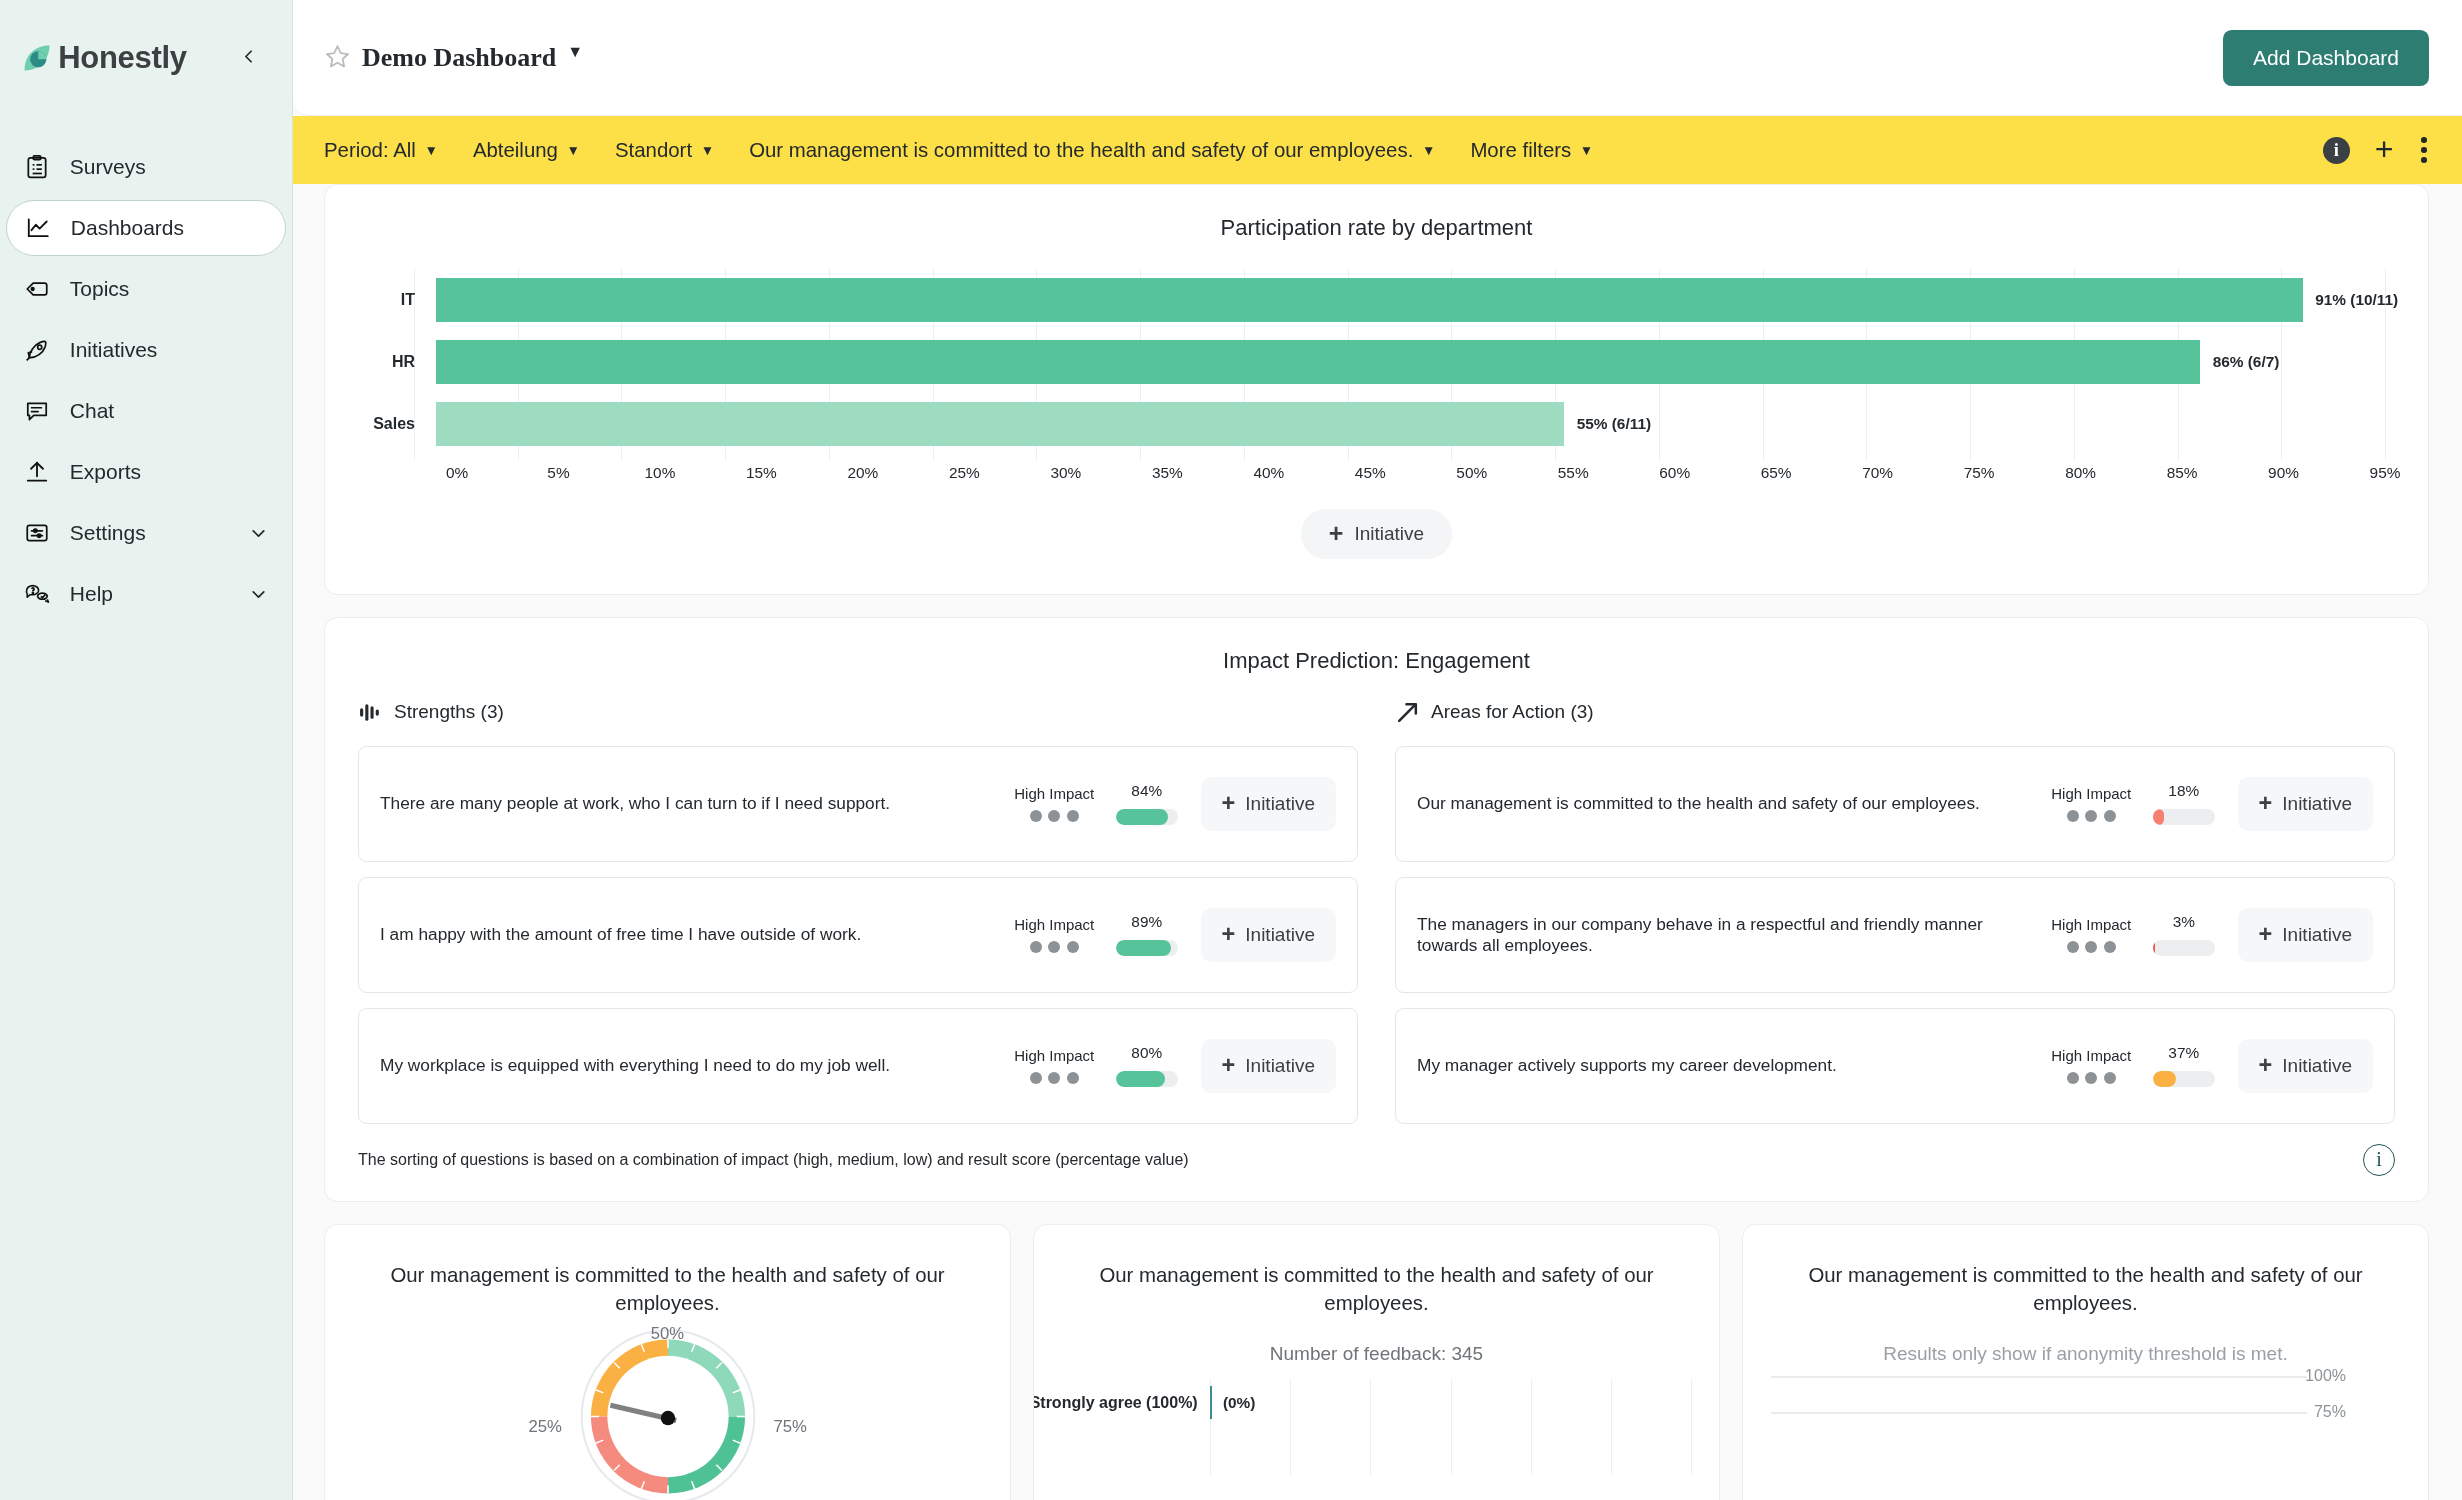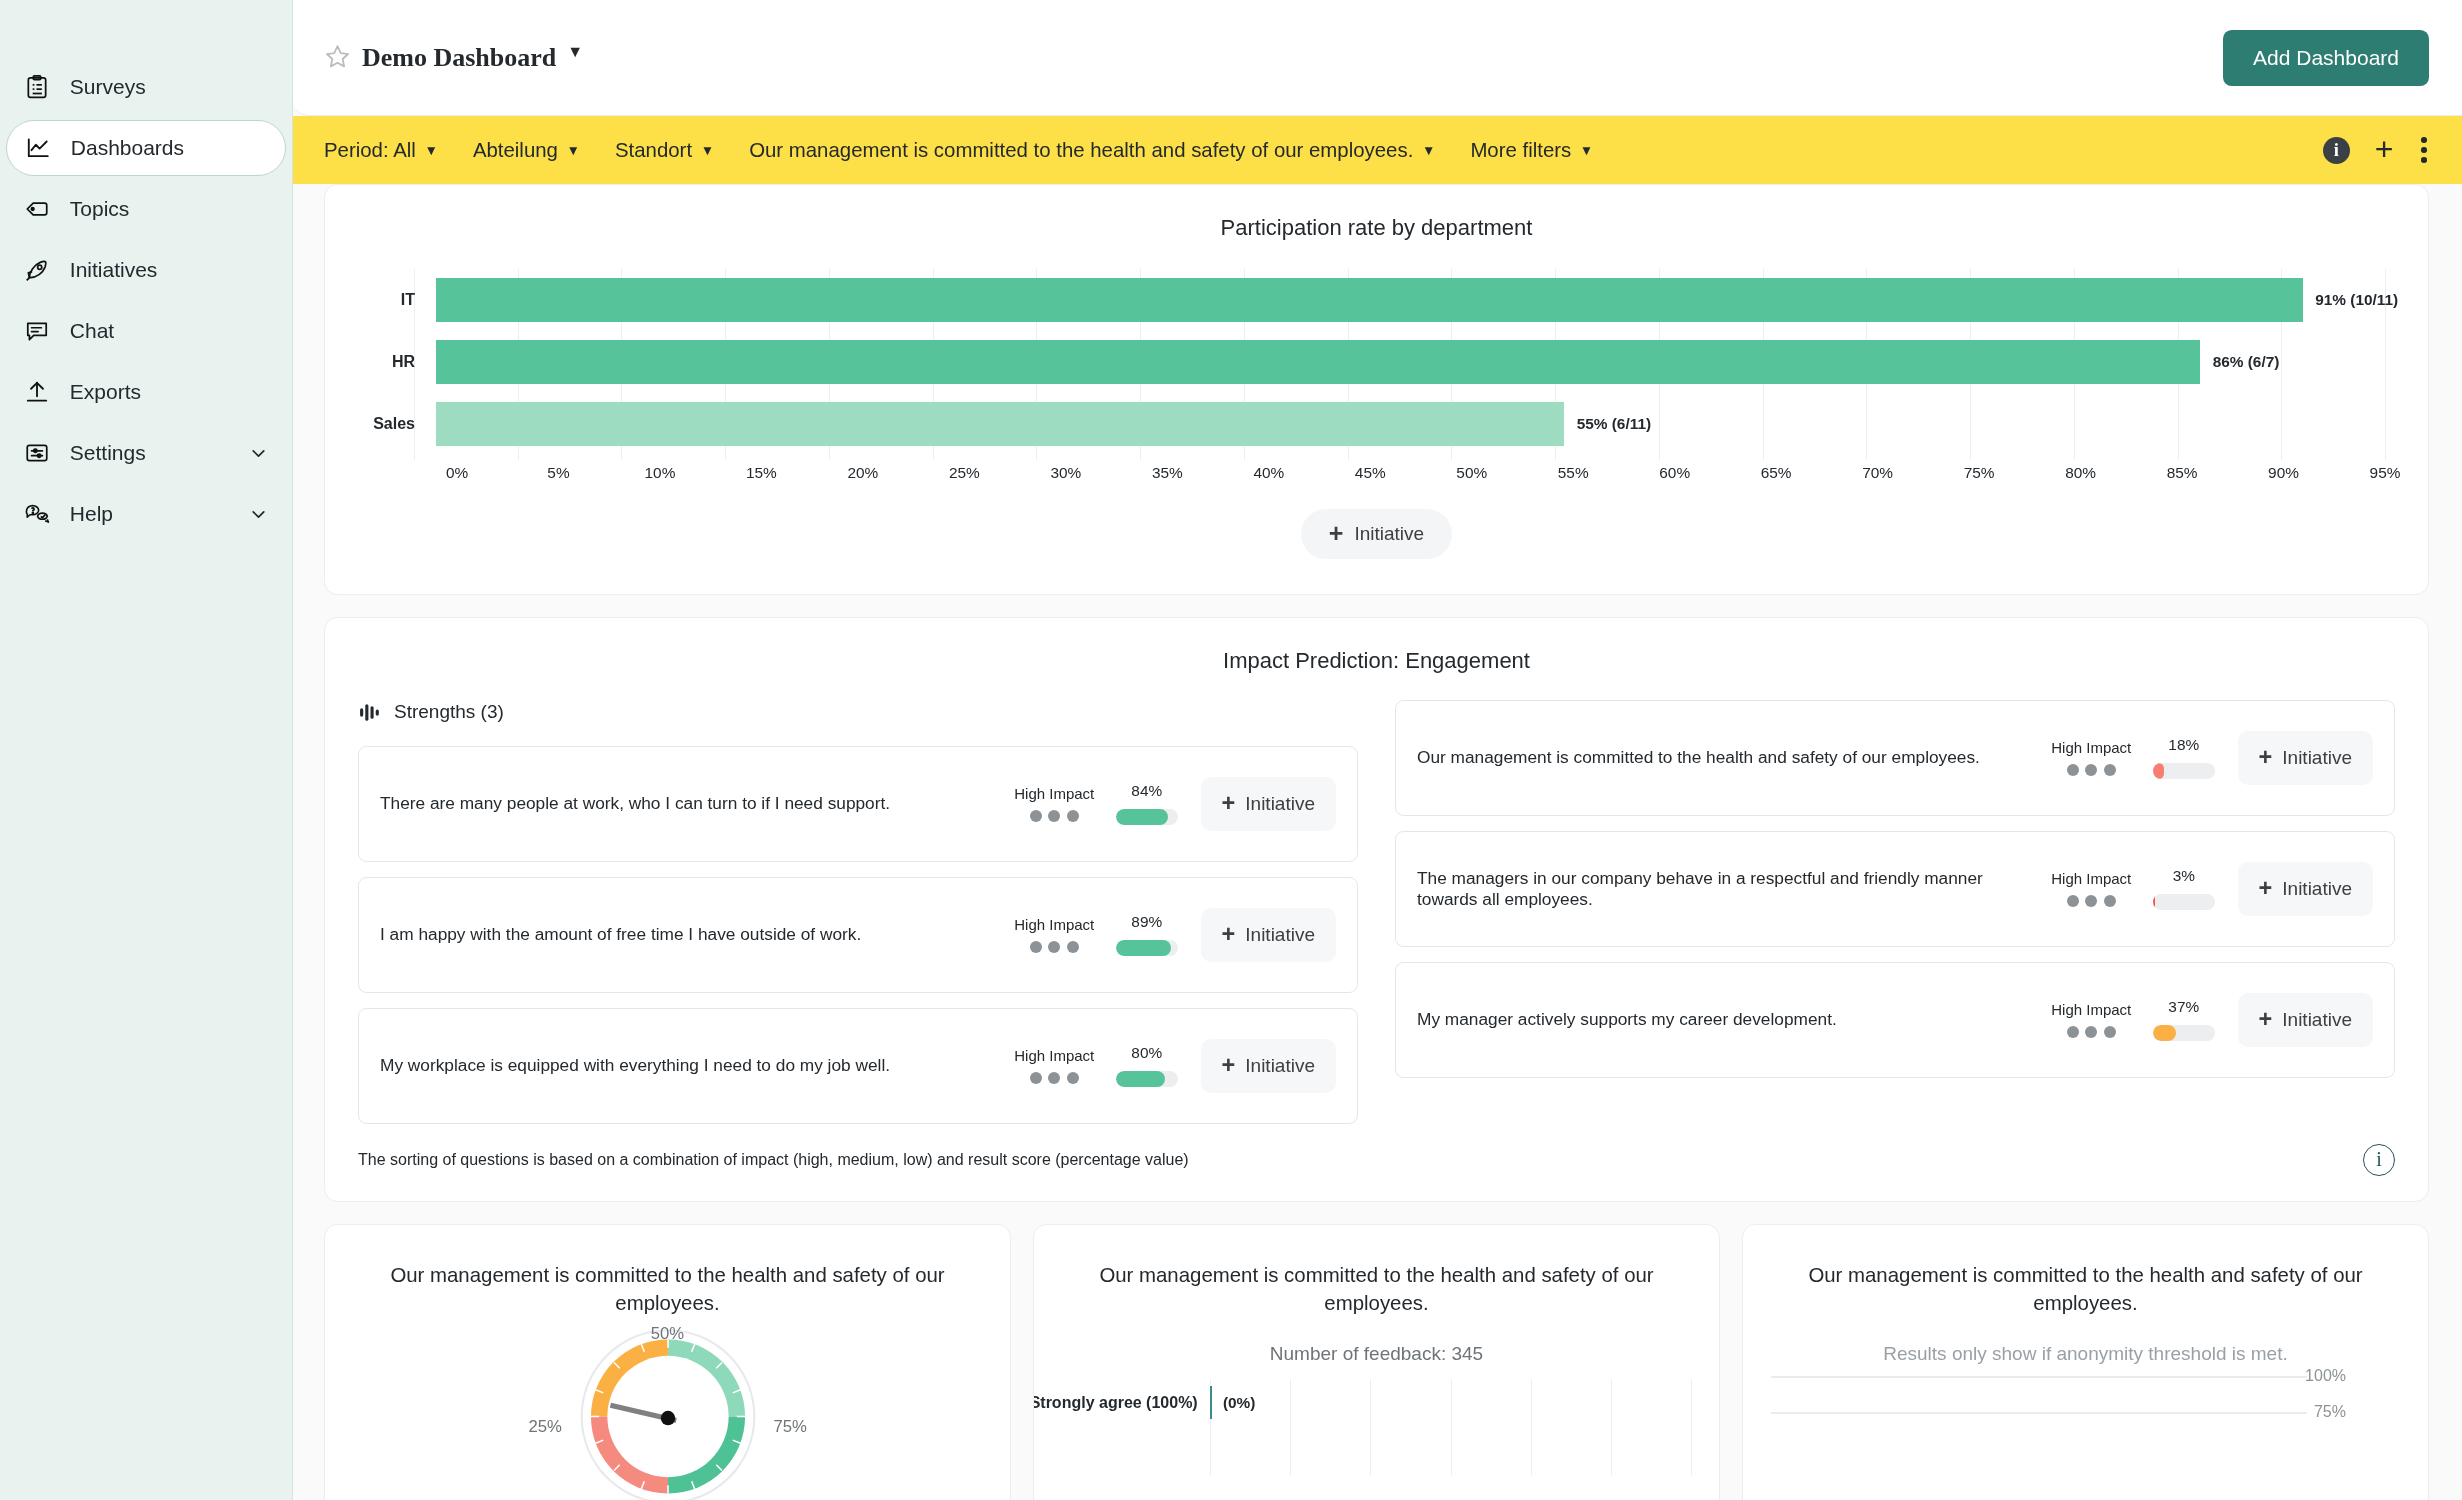--- a/index.html
+++ b/index.html
@@ -231,20 +231,35 @@
     position: absolute; right: 54px; font-size: 16px; color: #8c9296;
     transform: translateY(-50%);
   }
 </style>
 </head>
 <body>
 
 <div class="app">
 
   <aside class="sidebar">
+    <div class="logo-row">
+      <div class="logo-mark">
+        <svg width="30" height="30" viewBox="0 0 48 48">
+          <path d="M4 44 C4 20 20 4 44 4 C44 26 28 44 4 44 Z" fill="#6ecfae"></path>
+          <circle cx="26" cy="26" r="13" fill="#2e8a85"></circle>
+          <path d="M26 13 A13 13 0 0 1 39 26 L26 26 Z" fill="#6ecfae"></path>
+        </svg>
+      </div>
+      <div class="logo-text">Honestly</div>
+      <div class="collapse-btn">
+        <svg width="21" height="21" viewBox="0 0 24 24" fill="none" stroke="#24292e" stroke-width="2" stroke-linecap="round" stroke-linejoin="round">
+            <polyline points="15 18 9 12 15 6"></polyline>
+          </svg>
+      </div>
+    </div>
 
     <nav class="nav">
 
       <div class="nav-item">
         <span class="nav-icon">
           <svg viewBox="0 0 24 24" fill="none" stroke="#111" stroke-width="1.6">
               <rect x="4" y="3.5" width="16" height="18" rx="2"></rect>
               <rect x="8.5" y="1.8" width="7" height="3.4" rx="1.2"></rect>
               <line x1="8" y1="10" x2="9.6" y2="10"></line>
               <line x1="11.5" y1="10" x2="16.5" y2="10"></line>
@@ -562,20 +577,29 @@
                     </div>
                     <button class="q-init">
                       <span class="p">+</span>
                       <span>Initiative</span>
                     </button>
                   </div>
                 </div>
             </div>
 
             <div class="impact-col">
+              <div class="col-head">
+                <span class="col-head-icon">
+                  <svg viewBox="0 0 24 24" fill="none" stroke="#24292e" stroke-width="2.4" stroke-linecap="round" stroke-linejoin="round">
+                      <line x1="4" y1="20" x2="19" y2="5"></line>
+                      <polyline points="11,4 20,4 20,13"></polyline>
+                    </svg>
+                </span>
+                <span class="col-head-label">Areas for Action (3)</span>
+              </div>
               <div id="areas-list">
                   <div class="q-card">
                     <div class="q-text">Our management is committed to the health and safety of our employees.</div>
                     <div class="q-impact">
                       <div class="q-impact-label">High Impact</div>
                       <div class="dots">
                         <i></i>
                         <i></i>
                         <i></i>
                       </div>

